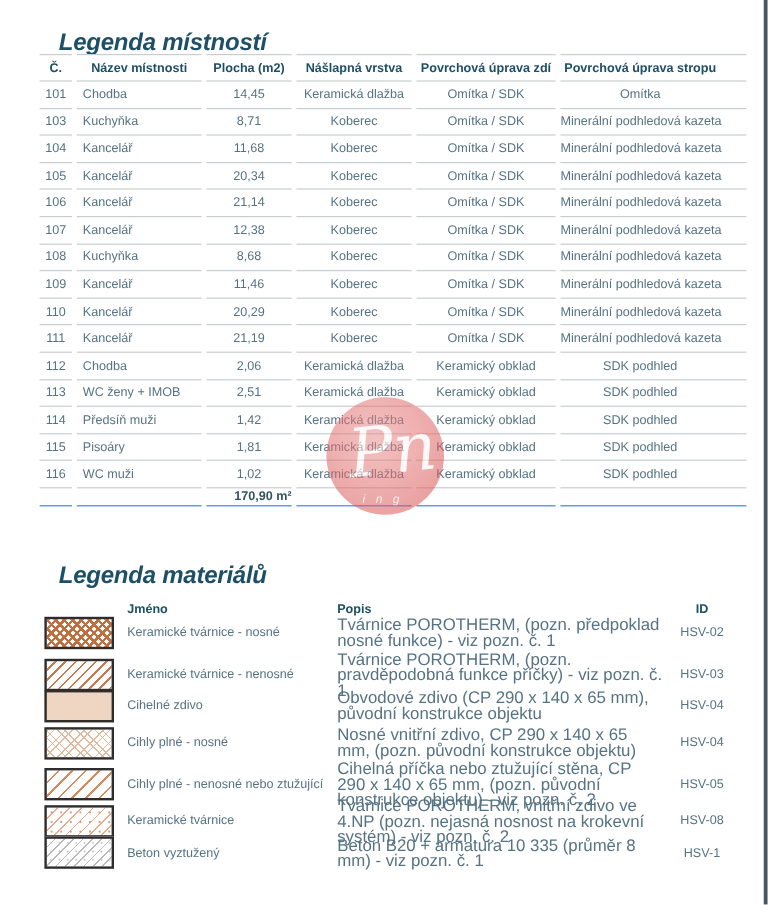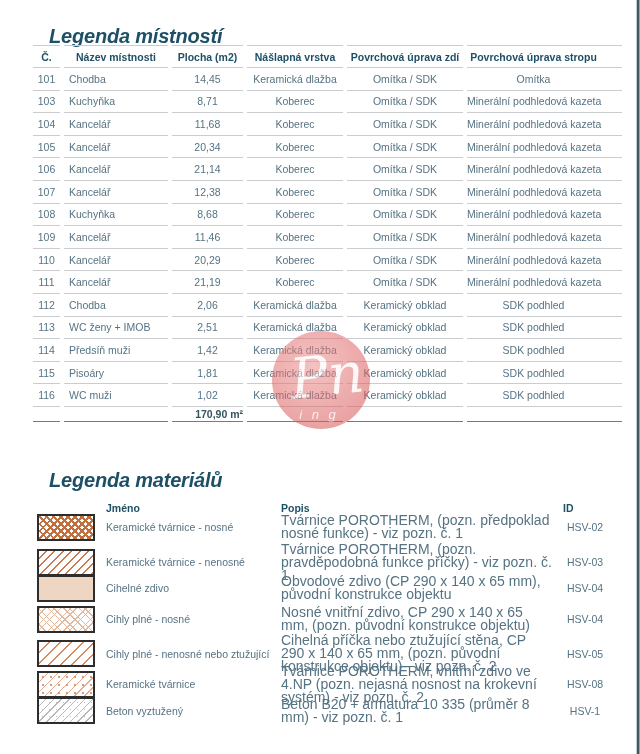--- a/index.html
+++ b/index.html
@@ -21,21 +21,21 @@
   .rooms-table td.c1{text-align:left;padding-left:5px;}
   .rooms-table th.h5,.rooms-table td.c5{padding-right:22px;}
   .rooms-table tfoot td{height:14px;border-bottom:1px solid #3b82f6;text-align:right;}
   .rooms-table tfoot td.total{font-weight:bold;color:#33535f;}
 
   
   .mat-table{position:absolute;left:33px;top:488px;width:574px;font-size:10.5px;}
   .mat-header{display:grid;grid-template-columns:73px 175px 282px 1fr;height:22px;
         align-items:center;font-weight:bold;color:#1d4f66;}
   .mat-header .h-preview{text-align:center;margin-top:28px;}
-  .mat-header .h-id{}
+  .mat-header .h-id{text-align:center;}
   .mat-rows{margin-top:2px;}
   .mat-row{display:grid;grid-template-columns:73px 175px 282px 1fr;height:30.6px;
         align-items:center;}
   .sw-wrap{padding-left:4px;}
   .sw{width:58px;height:27px;border:2px solid #2d2d2d;box-sizing:border-box;background-color:#fff;}
   .m-name{padding-right:8px;line-height:12px;}
   .m-desc{font-size:14px;line-height:13px;padding-right:10px;}
   .m-id{text-align:center;}
 
   
@@ -58,21 +58,21 @@
       background-size:7px 7px,auto;}
 
   
   .watermark{position:absolute;left:272px;top:331px;width:98px;height:98px;border-radius:50%;
         background:radial-gradient(circle at 42% 36%,#ea9191 0%,#e37272 40%,#da5858 72%,#d24e4e 100%);
         opacity:0.55;pointer-events:none;z-index:5;}
   .watermark .mono{position:absolute;left:6px;top:0;width:100%;text-align:center;
         font-family:"DejaVu Serif",serif;font-style:italic;font-size:56px;line-height:90px;
         color:rgba(255,255,255,0.92);transform:rotate(-6deg);}
   .watermark .sub{position:absolute;left:0;right:4px;bottom:7px;text-align:center;
-        font-style:italic;font-size:13px;letter-spacing:3px;color:rgba(255,255,255,0.8);}
+        font-style:italic;font-size:10px;letter-spacing:3px;color:rgba(255,255,255,0.8);}
 
   
   .page-edge{position:absolute;top:0;right:0;width:4px;height:754px;
         background:linear-gradient(90deg,#b9cdd6 0 1px,#47565e 1px 3px,#96a3aa 3px 4px);}
 </style>
 </head>
 <body>
 
 <div class="page">
 

